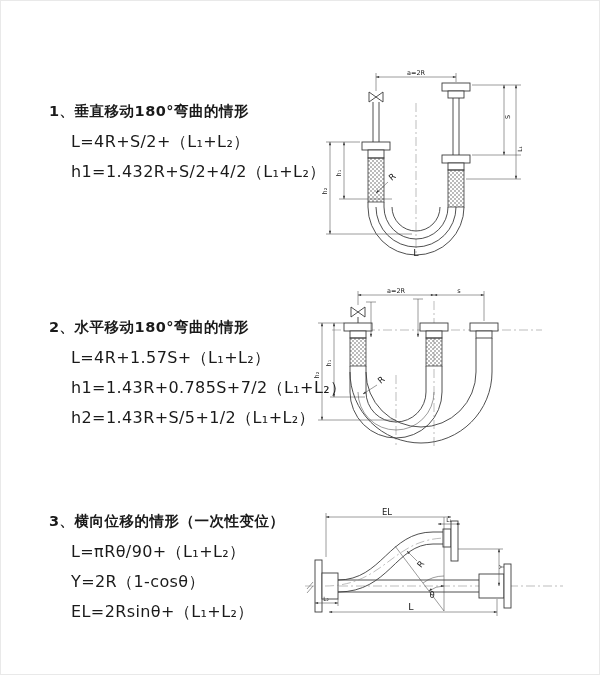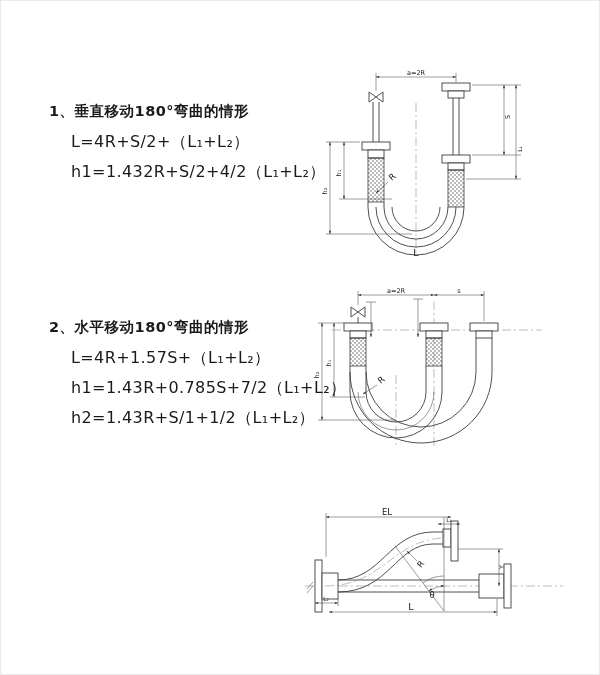--- a/index.html
+++ b/index.html
@@ -31,23 +31,29 @@
   <div class="sec" style="top:101px;">
     <div class="sec-heading">1、垂直移动180°弯曲的情形</div>
     <div class="formula">L=4R+S/2+（L₁+L₂）</div>
     <div class="formula">h1=1.432R+S/2+4/2（L₁+L₂）</div>
   </div>
 
   <div class="sec" style="top:296px;margin-top:21px;">
     <div class="sec-heading">2、水平移动180°弯曲的情形</div>
     <div class="formula">L=4R+1.57S+（L₁+L₂）</div>
     <div class="formula">h1=1.43R+0.785S+7/2（L₁+L₂）</div>
-    <div class="formula">h2=1.43R+S/1+1/2（L₁+L₂）</div>
+    <div class="formula">h2=1.43R+S/5+1/2（L₁+L₂）</div>
   </div>
 
+  <div class="sec" style="top:511px;">
+    <div class="sec-heading">3、横向位移的情形（一次性变位）</div>
+    <div class="formula">L=πRθ/90+（L₁+L₂）</div>
+    <div class="formula">Y=2R（1-cosθ）</div>
+    <div class="formula">EL=2Rsinθ+（L₁+L₂）</div>
+  </div>
 
   <svg class="diag" style="left:306px;top:66px;" width="232" height="192" viewBox="0 0 232 192">
     <defs>
       <pattern id="hp1" width="4" height="4" patternUnits="userSpaceOnUse">
         <path d="M0 4 L4 0 M0 0 L4 4" stroke="#666" stroke-width="0.45"></path>
       </pattern>
       <marker id="ae1" viewBox="0 0 10 10" refX="9.5" refY="5" markerWidth="7.5" markerHeight="6" orient="auto">
         <path d="M0 1.8 L10 5 L0 8.2 Z" fill="#333"></path>
         </marker>
       <marker id="as1" viewBox="0 0 10 10" refX="9.5" refY="5" markerWidth="7.5" markerHeight="6" orient="auto-start-reverse">

